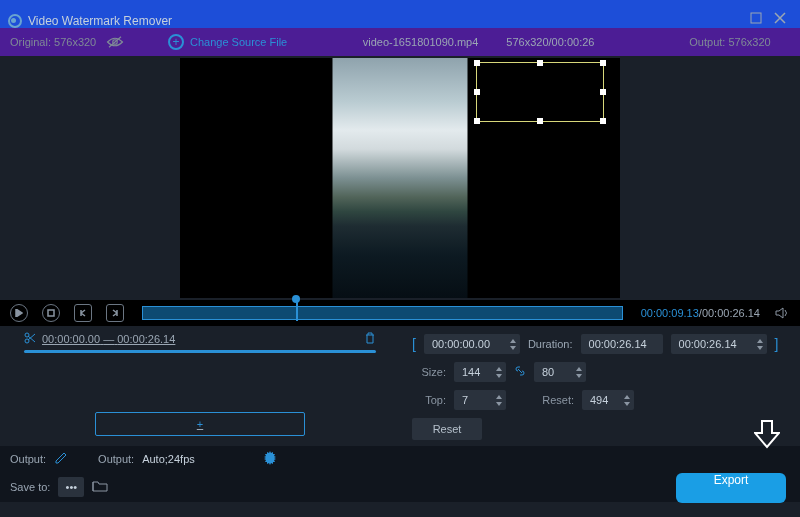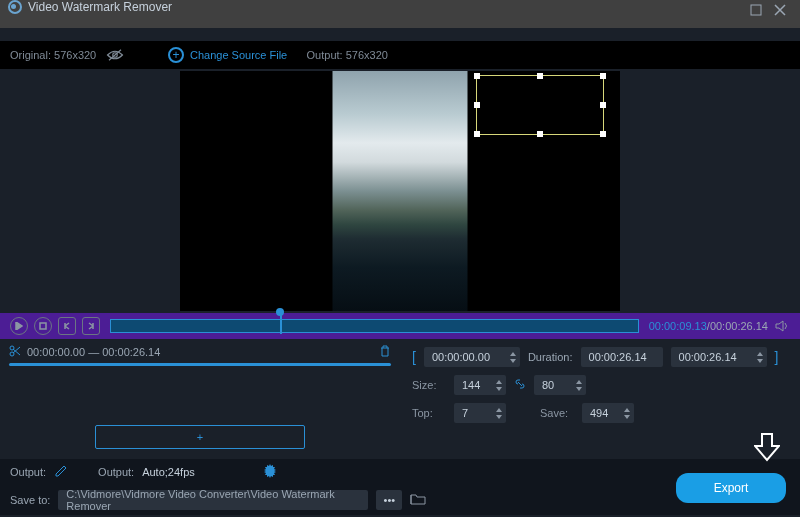--- a/index.html
+++ b/index.html
@@ -1,88 +1,88 @@
 <!DOCTYPE html>
 <html><head>
 <meta charset="utf-8">
 <style>
   * { box-sizing: border-box; margin: 0; padding: 0; font-family: "Segoe UI", Arial, sans-serif; }
   body { background: #1a2029; color: #9aa6b3; font-size: 12px; width: 800px; height: 517px; overflow: hidden; }
-  .titlebar { display: flex; align-items: flex-start; height: 28px; background: #404040; padding: 0 8px; }
+  .titlebar { display: flex; align-items: flex-end; height: 28px; background: #1d4ed8; padding: 0 8px; }
   .titlebar .logo { width: 14px; height: 14px; border-radius: 50%; border: 2px solid #6aa4d0; margin-right: 6px; position: relative; }
   .titlebar .logo::after { content: ""; position: absolute; width: 5px; height: 5px; border-radius: 50%; background: #6aa4d0; top: 2px; left: 1px; }
   .titlebar .title { color: #c6d1dc; font-size: 12px; flex: 0 0 auto; }
   .titlebar .spacer { flex: 1; }
   .winbtn { width: 24px; height: 20px; display: flex; align-items: center; justify-content: center; color: #9aa6b3; cursor: pointer; }
   .winbtn svg { width: 12px; height: 12px; }
 
-  .infobar { display: flex; align-items: center; height: 28px; background: #000000; padding: 0 10px; font-size: 11px; color: #7f8a96; margin-top: 13px; }
+  .infobar { display: flex; align-items: center; height: 28px; background: #4c1d95; padding: 0 10px; font-size: 11px; color: #7f8a96; }
   .infobar .orig { flex: 0 0 150px; display: flex; align-items: center; gap: 10px; }
   .infobar .eye { width: 18px; height: 14px; }
   .infobar .eye svg { width: 100%; height: 100%; }
   .infobar .change { display: flex; align-items: center; gap: 6px; color: #2a90d6; cursor: pointer; margin-left: 8px; }
   .infobar .change .plus { width: 16px; height: 16px; border: 2px solid #2a90d6; border-radius: 50%; display: flex; align-items: center; justify-content: center; font-size: 12px; line-height: 1; }
   .infobar .mid { flex: 1; display: flex; gap: 28px; justify-content: center; color: #9aa6b3; }
   .infobar .outinfo { flex: 0 0 120px; text-align: center; }
 
   .preview-area { height: 244px; background: #1a2029; display: flex; justify-content: center; align-items: center; position: relative; }
   .video-box { width: 440px; height: 240px; background: #000; position: relative; }
   .clouds { position: absolute; left: 50%; transform: translateX(-50%); top: 0; width: 135px; height: 240px; background: linear-gradient(to bottom, #8fa3ad 0%, #b9cbd1 18%, #e3eaed 30%, #d2dadd 38%, #7c9092 50%, #516459 58%, #2f4640 64%, #1e2c32 70%, #0d1a22 82%, #060e14 100%); }
   
   .sel { position: absolute; border: 1px solid #d7d77a; top: 4px; left: 296px; width: 128px; height: 60px; }
   .handle { position: absolute; width: 6px; height: 6px; background: #fff; }
   .h-tl { top: -3px; left: -3px; } .h-tc { top: -3px; left: calc(50% - 3px); } .h-tr { top: -3px; right: -3px; }
   .h-ml { top: calc(50% - 3px); left: -3px; } .h-mr { top: calc(50% - 3px); right: -3px; }
   .h-bl { bottom: -3px; left: -3px; } .h-bc { bottom: -3px; left: calc(50% - 3px); } .h-br { bottom: -3px; right: -3px; }
 
-  .controls-row { height: 26px; display: flex; align-items: center; gap: 6px; padding: 0 10px; background: #4c1d95; }
+  .controls-row { height: 26px; display: flex; align-items: center; gap: 14px; padding: 0 10px; background: #000000; }
   .ctl { width: 18px; height: 18px; border: 1px solid #6b7683; border-radius: 50%; display: flex; align-items: center; justify-content: center; cursor: pointer; }
   .ctl.sq { border-radius: 3px; }
   .ctl svg { width: 8px; height: 8px; fill: none; stroke: #8b96a3; stroke-width: 1.5; }
   .timeline { flex: 1; height: 14px; background: #0d4a72; border: 1px solid #2a90d6; position: relative; margin: 0 4px; cursor: pointer; }
   .timeline .cursor { position: absolute; top: -8px; left: 32%; width: 2px; height: 22px; background: #2a90d6; }
   .timeline .cursor::before { content: ""; position: absolute; top: -4px; left: -4px; width: 8px; height: 8px; background: #2a90d6; border-radius: 50%; }
   .time-text { font-size: 11px; white-space: nowrap; }
   .time-text .blue { color: #2a90d6; }
   .vol { width: 16px; height: 16px; }
   .vol svg { width: 100%; height: 100%; stroke: #8b96a3; fill: none; }
 
   .panels { display: flex; height: 120px; background: #1a2029; }
-  .panel-left { flex: 0 0 400px; padding: 6px 9px; display: flex; flex-direction: column; }
+  .panel-left { flex: 0 0 400px; padding: 6px 24px; display: flex; flex-direction: column; text-decoration: underline; }
   .range-row { display: flex; align-items: center; color: #9aa6b3; font-size: 11px; }
   .range-row .del { margin-left: auto; cursor: pointer; }
   .range-row .del svg { width: 12px; height: 12px; stroke: #2a90d6; fill: none; }
   .range-row .trimicon svg { width: 12px; height: 12px; stroke: #2a90d6; fill: none; }
   .range-bar { height: 3px; background: #2a90d6; margin-top: 4px; border-radius: 2px; }
   .panel-left .gap { flex: 1; }
   .add-area { margin: 0 auto 4px; width: 210px; height: 24px; border: 1px solid #2a90d6; color: #2a90d6; display: flex; align-items: center; justify-content: center; gap: 6px; cursor: pointer; font-size: 11px; border-radius: 2px; }
 
   .panel-right { flex: 1; padding: 8px 12px; position: relative; }
   .bracket { color: #2a90d6; font-size: 14px; }
   .prow { display: flex; align-items: center; gap: 8px; margin-bottom: 8px; font-size: 11px; }
   .numbox { background: #2a323d; height: 20px; display: flex; align-items: center; padding: 0 2px 0 8px; border-radius: 2px; color: #c6d1dc; }
   .numbox .val { min-width: 28px; }
   .numbox.wide .val { min-width: 72px; }
   .stepper { display: flex; flex-direction: column; margin-left: 4px; }
   .stepper span { width: 10px; height: 7px; display: flex; align-items: center; justify-content: center; cursor: pointer; }
   .stepper svg { width: 6px; height: 4px; fill: #8b96a3; }
   .link-icon svg { width: 12px; height: 12px; stroke: #2a90d6; fill: none; }
-  .lbl { width: 34px; text-align: left; color: #8b96a3; }
+  .lbl { width: 34px; text-align: right; color: #8b96a3; }
   .reset-btn { background: #2a323d; width: 70px; height: 22px; display: flex; align-items: center; justify-content: center; color: #b6c1cc; cursor: pointer; border-radius: 2px; font-size: 11px; }
   .big-arrow { position: absolute; right: 20px; bottom: -6px; }
   .big-arrow svg { width: 26px; height: 30px; fill: #fff; }
 
   .output-row { height: 26px; background: #10151d; display: flex; align-items: center; padding: 0 10px; font-size: 11px; gap: 8px; }
   .pencil svg, .gear svg { width: 14px; height: 14px; stroke: #2a90d6; fill: none; }
   .gear svg { fill: #2a90d6; stroke: none; }
   .save-row { height: 30px; background: #10151d; display: flex; align-items: center; padding: 0 10px; font-size: 11px; gap: 8px; }
   .path-box { background: #2a323d; height: 20px; flex: 0 0 310px; display: flex; align-items: center; padding: 0 8px; color: #9aa6b3; border-radius: 2px; }
   .dots { background: #2a323d; width: 26px; height: 20px; display: flex; align-items: center; justify-content: center; border-radius: 2px; cursor: pointer; color: #c6d1dc; }
   .folder svg { width: 16px; height: 14px; stroke: #8b96a3; fill: none; }
-  .export-btn { margin-left: auto; background: #1a9ee5; color: #fff; width: 110px; height: 30px; display: flex; align-items: center; justify-content: center; cursor: pointer; font-size: 12px; border-radius: 12px; }
+  .export-btn { margin-left: auto; background: #1a9ee5; color: #fff; width: 110px; height: 30px; display: flex; align-items: flex-start; justify-content: center; cursor: pointer; font-size: 12px; border-radius: 6px; }
   .export-wrap { position: absolute; right: 14px; bottom: 14px; }
 </style>
 </head>
 <body>
 
 <div class="titlebar">
   <div class="logo"></div>
   <div class="title">Video Watermark Remover</div>
   <div class="spacer"></div>
   <div class="winbtn">
@@ -104,20 +104,24 @@
       <svg viewBox="0 0 24 16">
           <path d="M2 8 Q12 -2 22 8 Q12 18 2 8 Z" fill="none" stroke="#7f8a96" stroke-width="1.5"></path>
           <circle cx="12" cy="8" r="3" fill="none" stroke="#7f8a96" stroke-width="1.5"></circle>
           <line x1="4" y1="15" x2="20" y2="1" stroke="#7f8a96" stroke-width="1.5"></line>
         </svg>
     </span>
   </div>
   <div class="change">
     <span class="plus">+</span>
     <span>Change Source File</span>
+  </div>
+  <div class="mid">
+    <span>video-1651801090.mp4</span>
+    <span>576x320/00:00:26</span>
   </div>
   <div class="outinfo">
     <span>Output:</span> <span>576x320</span>
   </div>
 </div>
 
 <div class="preview-area">
   <div class="video-box">
     <div class="clouds"></div>
     <div class="sel">
@@ -274,35 +278,40 @@
               </svg>
             </span>
             <span>
               <svg viewBox="0 0 6 4">
                 <path d="M0 0 L3 4 L6 0 Z"></path>
               </svg>
             </span>
           </span>
         </div>
       <span style="width:18px"></span>
-      <span class="lbl">Save:</span>
+      <span class="lbl">Reset:</span>
       <div class="numbox">
           <span class="val">494</span>
           <span class="stepper">
             <span>
               <svg viewBox="0 0 6 4">
                 <path d="M0 4 L3 0 L6 4 Z"></path>
               </svg>
             </span>
             <span>
               <svg viewBox="0 0 6 4">
                 <path d="M0 0 L3 4 L6 0 Z"></path>
               </svg>
             </span>
           </span>
+        </div>
+    </div>
+    <div class="prow">
+      <div class="reset-btn">
+          <span>Reset</span>
         </div>
     </div>
     <div class="big-arrow">
       <svg viewBox="0 0 26 30">
           <path d="M8 2 L18 2 L18 14 L25 14 L13 28 L1 14 L8 14 Z" stroke="#fff" stroke-width="2" fill="none"></path>
         </svg>
     </div>
   </div>
 </div>
 
@@ -315,23 +324,20 @@
   <span>Output:</span>
   <span style="color:#c6d1dc">Auto;24fps</span>
   <span class="gear" style="margin-left:60px"><svg viewBox="0 0 14 14">
         <circle cx="7" cy="7" r="2" fill="#1a2029"></circle>
         <path d="M7 0 L8 2 L10 1 L10 3 L12 3 L11 5 L13 6 L11 7 L13 8 L11 9 L12 11 L10 11 L10 13 L8 12 L7 14 L6 12 L4 13 L4 11 L2 11 L3 9 L1 8 L3 7 L1 6 L3 5 L2 3 L4 3 L4 1 L6 2 Z"></path>
       </svg></span>
 </div>
 
 <div class="save-row">
   <span>Save to:</span>
-  <div class="path-box">
-      <span>C:\Vidmore\Vidmore Video Converter\Video Watermark Remover</span>
-    </div>
   <div class="dots">•••</div>
   <span class="folder"><svg viewBox="0 0 16 14">
         <path d="M1 3 L6 3 L7 5 L15 5 L15 12 L1 12 Z M1 3 L1 12"></path>
       </svg></span>
   <div style="flex:1"></div>
 </div>
 
 <div class="export-wrap">
   <div class="export-btn">
       <span>Export</span>

